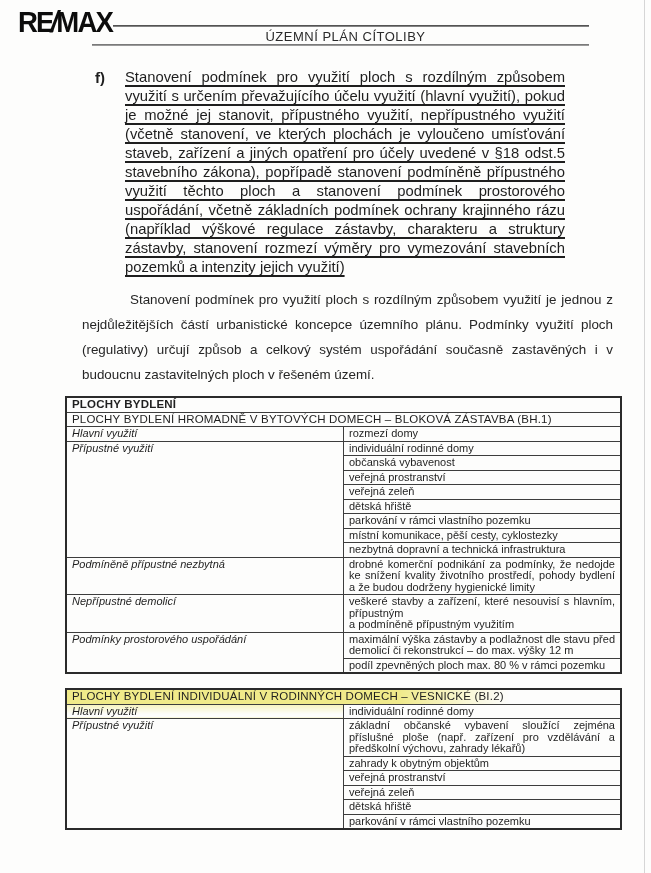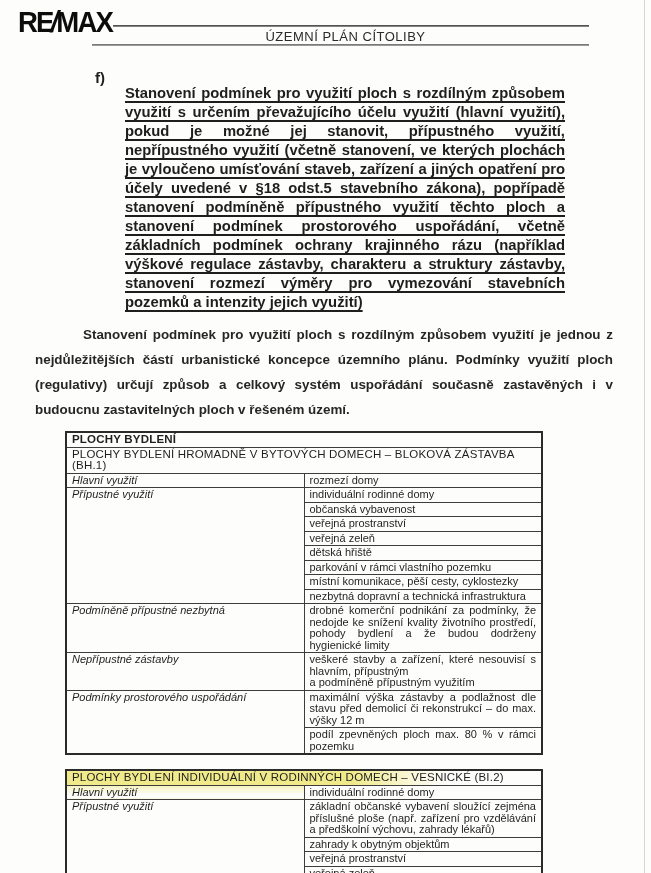--- a/index.html
+++ b/index.html
@@ -43,48 +43,46 @@
   .section-f{
     display:flex;
     margin:16px 86px 0 95px;
   }
   .f-label{
     flex:0 0 30px;
     font-weight:bold;font-size:15px;line-height:19px;
   }
   .f-text{
     flex:1;
-    font-weight:bold;font-size:14.8px;line-height:19px;
+    font-weight:normal;font-size:14.8px;line-height:19px;
     text-align:justify;
     text-decoration:underline;
     text-decoration-thickness:1.5px;
     text-underline-offset:3px;
-    margin-top:16px;
   }
   
   .intro{
-    margin:10px 38px 0 35px;
+    margin:10px 38px 0 82px;
     font-size:13.4px;line-height:25px;
     text-align:justify;
     text-indent:48px;
     color:#262626;
-    font-weight:bold;
   }
   
   .section-1{
     margin:18px 0 0 98px;
     font-weight:bold;font-style:italic;
     font-size:15.5px;line-height:18px;
     color:#1b1b1b;
   }
   .section-1 .num{display:inline-block;width:34px;}
   
   .tables-wrap{margin:9px 0 0 65px;width:543px;}
   table.ztable{
-    width:478px;
+    width:557px;
     border-collapse:collapse;
     border:2px solid #2b2b2b;
     table-layout:fixed;
     font-size:11px;
     color:#1f1f1f;
   }
   table.ztable + table.ztable{margin-top:14px;}
   table.ztable td{
     border:1px solid #3d3d3d;
     padding:1px 5px;
@@ -165,21 +163,21 @@
             <td class="value">místní komunikace, pěší cesty, cyklostezky</td>
           </tr>
           <tr>
             <td class="value">nezbytná dopravní a technická infrastruktura</td>
           </tr>
           <tr>
             <td rowspan="1" class="label">Podmíněně přípustné nezbytná</td>
             <td class="value">drobné komerční podnikání za podmínky, že nedojde ke snížení kvality životního prostředí, pohody bydlení a že budou dodrženy hygienické limity</td>
           </tr>
           <tr>
-            <td rowspan="1" class="label">Nepřípustné zástavby</td>
+            <td rowspan="1" class="label">Nepřípustné demolicí</td>
             <td class="value">veškeré stavby a zařízení, které nesouvisí s hlavním, přípustným
 a podmíněně přípustným využitím</td>
           </tr>
           <tr>
             <td rowspan="2" class="label">Podmínky prostorového uspořádání</td>
             <td class="value">maximální výška zástavby a podlažnost dle stavu před demolicí či rekonstrukcí – do max. výšky 12 m</td>
           </tr>
           <tr>
             <td class="value">podíl zpevněných ploch max. 80 % v rámci pozemku</td>
           </tr>

